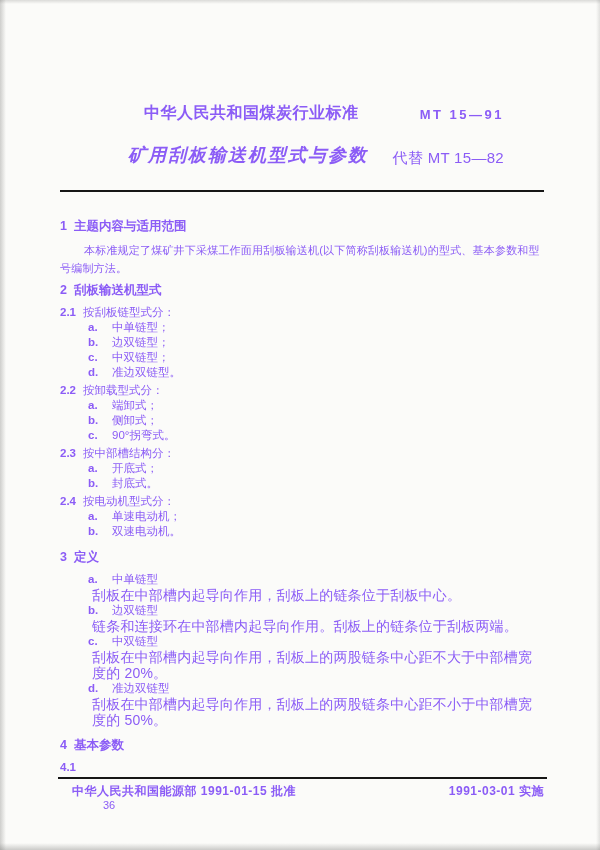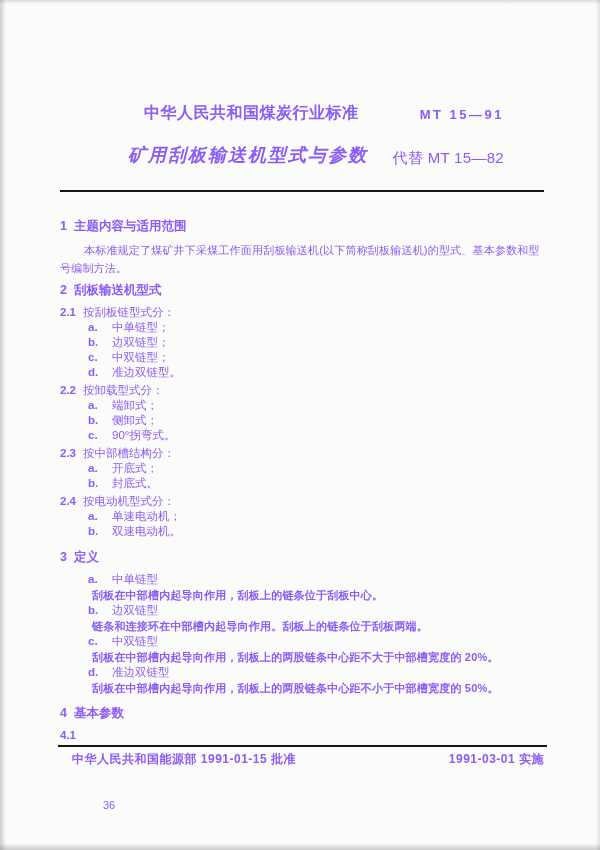--- a/index.html
+++ b/index.html
@@ -45,21 +45,21 @@
   .para + .para { margin-top: 0; }
 
   .clause { display: flex; margin-top: 3px; font-size: 11.5px; line-height: 15px; }
   .clause .cnum { font-weight: 700; min-width: 23px; }
   .c-first { margin-top: 7px; }
 
   .li { display: flex; padding-left: 28px; font-size: 11.5px; line-height: 15px; }
   .li .li-label { font-weight: 700; min-width: 24px; }
 
   .dt-first { margin-top: 7px; }
-  .def-desc { padding-left: 32px; font-size: 11px; line-height: 16px; letter-spacing: 0.2px; font-weight: bold; }
+  .def-desc { padding-left: 32px; font-size: 14px; line-height: 16px; letter-spacing: 0.2px; }
 
   
   .footer-rule { margin-top: 2px; margin-left: -2px; width: 489px; height: 2px; background: #161616; }
   .footer-row { display: flex; margin-top: 5px; font-weight: 700; font-size: 12px; line-height: 14px; }
   .footer-left { padding-left: 12px; letter-spacing: 0.5px; white-space: nowrap; }
   .footer-right { margin-left: auto; letter-spacing: 0.5px; white-space: nowrap; }
   .page-number { position: absolute; left: 103px; top: 799px; font-size: 11px; }
 </style>
 </head>
 <body>

